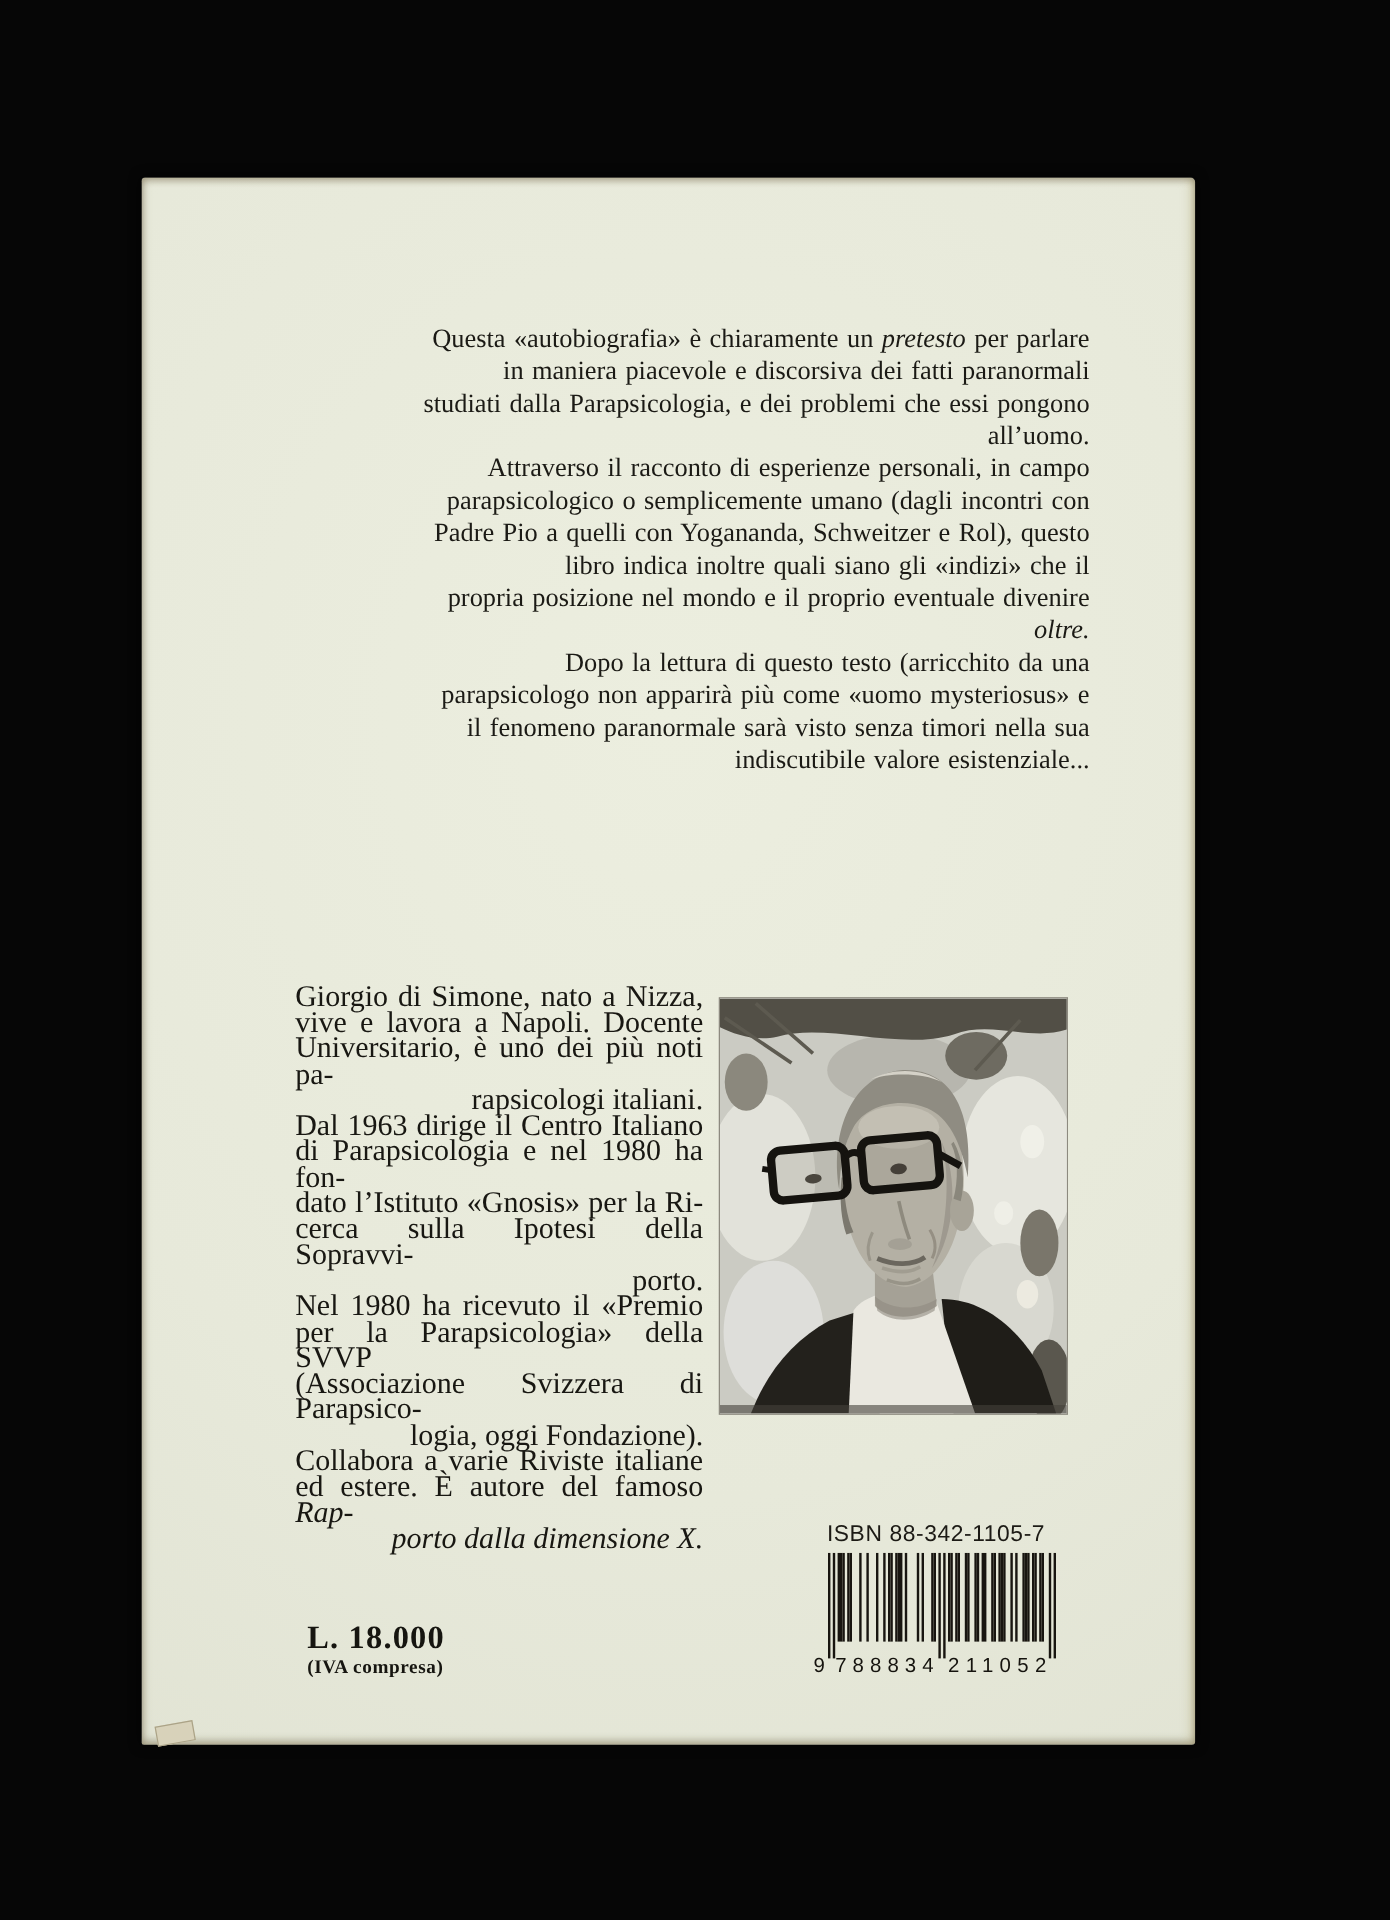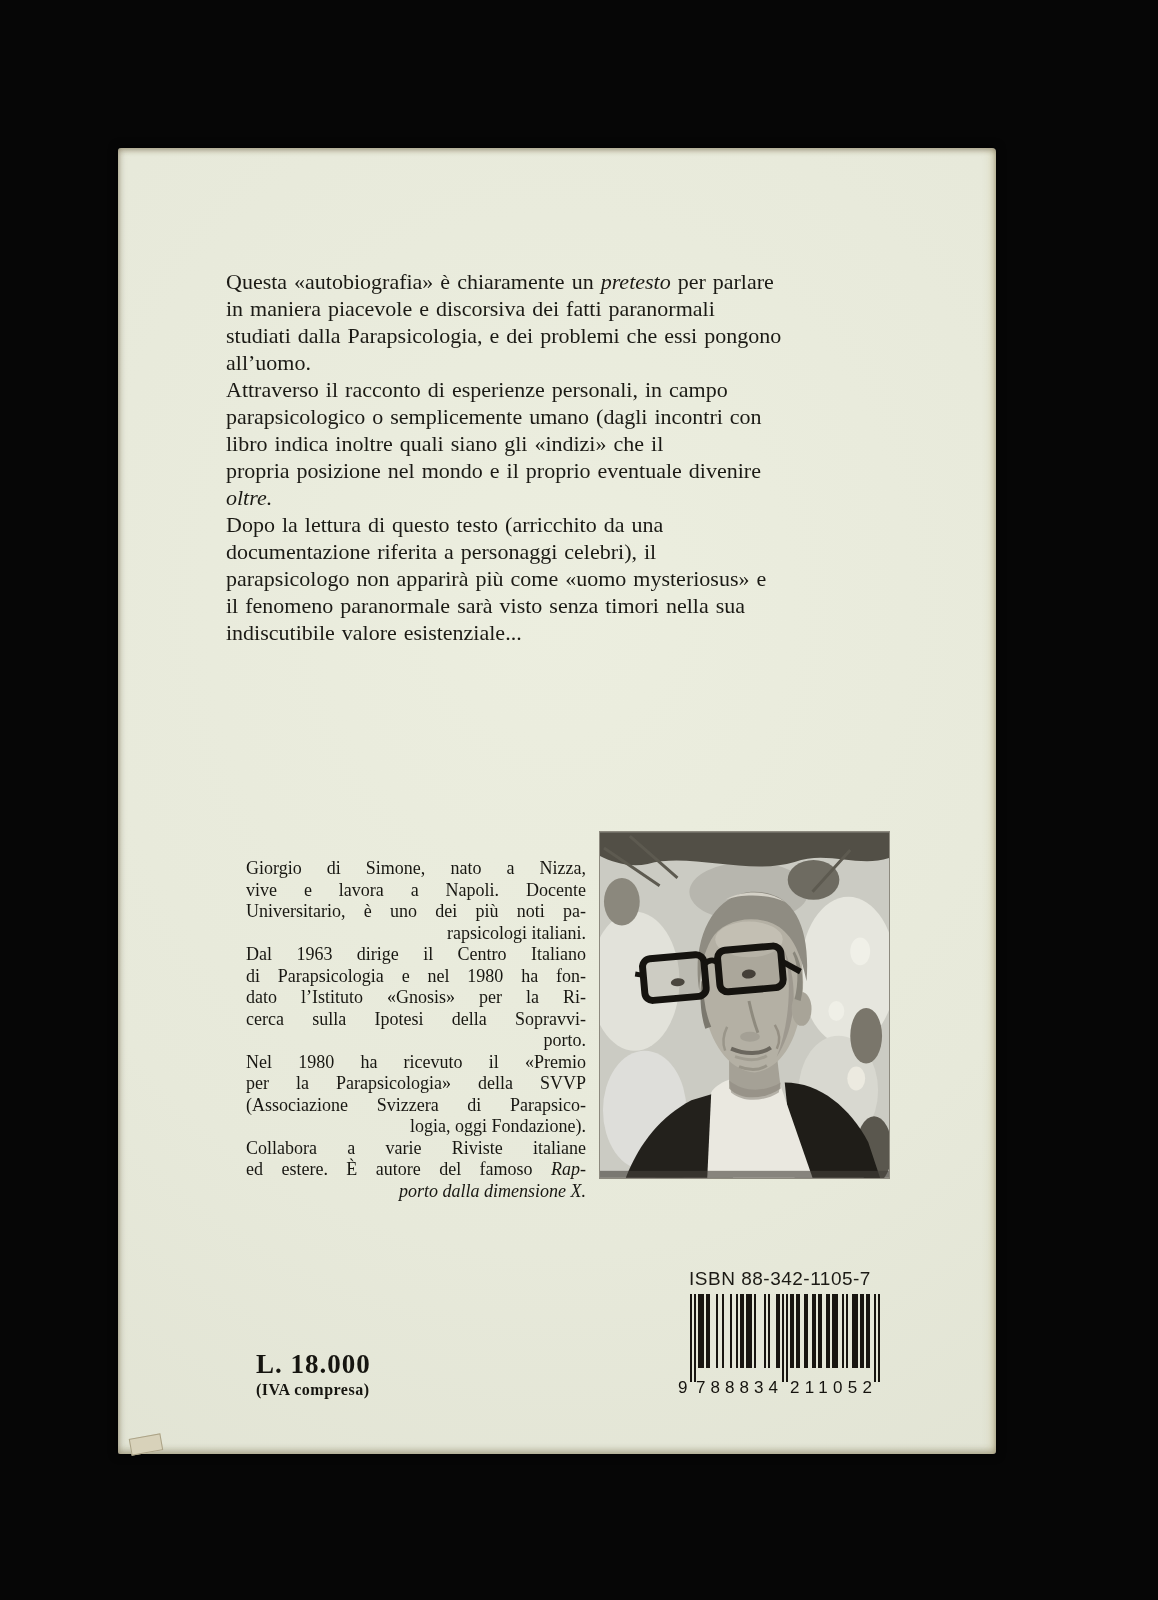--- a/index.html
+++ b/index.html
@@ -14,29 +14,29 @@
     background-color:#e8ead9;
     border-radius:3px 4px 3px 2px;
     box-shadow:
       inset 0 3px 5px rgba(70,50,25,.28),
       inset -5px 0 8px rgba(175,160,95,.25),
       inset 0 -4px 6px rgba(80,70,40,.28),
       inset 4px 0 6px rgba(120,110,80,.12),
       0 0 10px rgba(0,0,0,.8);
   }
   .blurb{
-    position:absolute;left:108px;top:120px;width:670px;
-    text-align:left;font-size:22px;line-height:27px;color:#1b1a15;
+    position:absolute;left:120px;top:120px;width:670px;
+    text-align:right;font-size:22px;line-height:27px;color:#1b1a15;
     word-spacing:1.5px;
   }
   .blurb .tline{white-space:nowrap;}
   .it{font-style:italic;}
   .bio{
-    position:absolute;left:128px;top:710px;width:340px;
-    font-size:18px;line-height:21.5px;color:#181712;
+    position:absolute;left:128px;top:672px;width:340px;
+    font-size:25px;line-height:21.5px;color:#181712;
   }
   .bio .tline{text-align:right;}
   .bio .tline.just{text-align:justify;text-align-last:justify;}
   .photo{
     position:absolute;left:481px;top:683px;width:291px;height:348px;
     border:1px solid #8d8a7f;box-sizing:border-box;background:#c9c9c1;
   }
   .photo svg{display:block;width:100%;height:100%;}
   .isbn{
     position:absolute;left:556px;top:1120px;width:212px;text-align:center;
@@ -60,25 +60,25 @@
 
 <div class="cover">
 
   <div class="blurb">
       <div class="tline"><span>Questa «autobiografia» è chiaramente un </span><span class="it">pretesto</span><span> per parlare</span></div>
       <div class="tline"><span>in maniera piacevole e discorsiva dei fatti paranormali</span></div>
       <div class="tline"><span>studiati dalla Parapsicologia, e dei problemi che essi pongono</span></div>
       <div class="tline"><span>all’uomo.</span></div>
       <div class="tline"><span>Attraverso il racconto di esperienze personali, in campo</span></div>
       <div class="tline"><span>parapsicologico o semplicemente umano (dagli incontri con</span></div>
+      <div class="tline"><span>Padre Pio a quelli con Yogananda, Schweitzer e Rol), questo</span></div>
       <div class="tline"><span>libro indica inoltre quali siano gli «indizi» che il</span></div>
       <div class="tline"><span>propria posizione nel mondo e il proprio eventuale divenire</span></div>
       <div class="tline"><span class="it">oltre.</span></div>
       <div class="tline"><span>Dopo la lettura di questo testo (arricchito da una</span></div>
-      <div class="tline"><span>documentazione riferita a personaggi celebri), il</span></div>
       <div class="tline"><span>parapsicologo non apparirà più come «uomo mysteriosus» e</span></div>
       <div class="tline"><span>il fenomeno paranormale sarà visto senza timori nella sua</span></div>
       <div class="tline"><span>indiscutibile valore esistenziale...</span></div>
     </div>
 
   <div class="bio">
       <div class="tline just"><span>Giorgio di Simone, nato a Nizza,</span></div>
       <div class="tline just"><span>vive e lavora a Napoli. Docente</span></div>
       <div class="tline just"><span>Universitario, è uno dei più noti pa-</span></div>
       <div class="tline"><span>rapsicologi italiani.</span></div>

